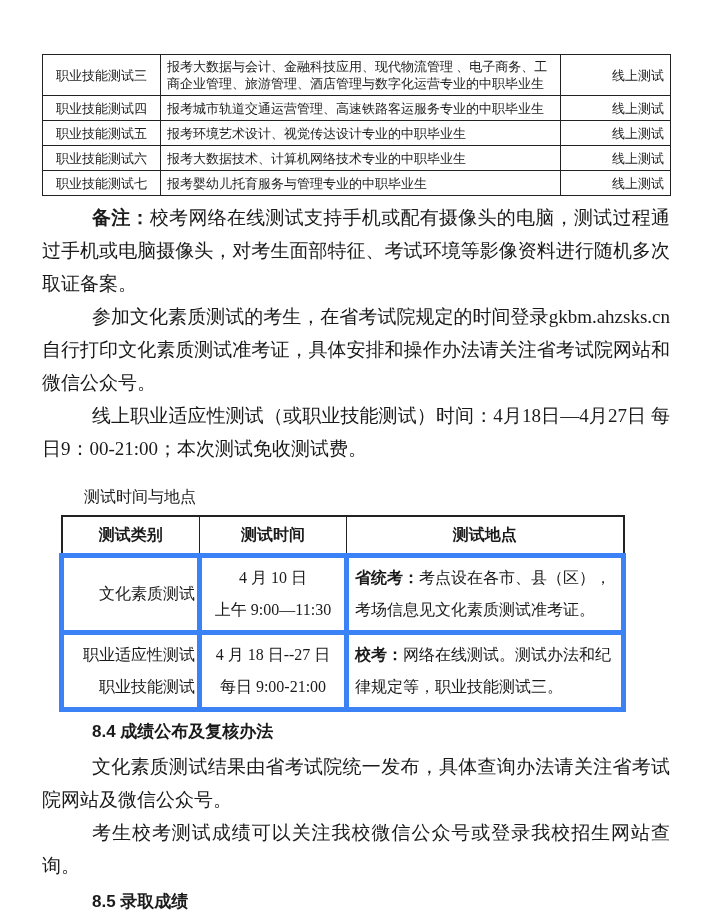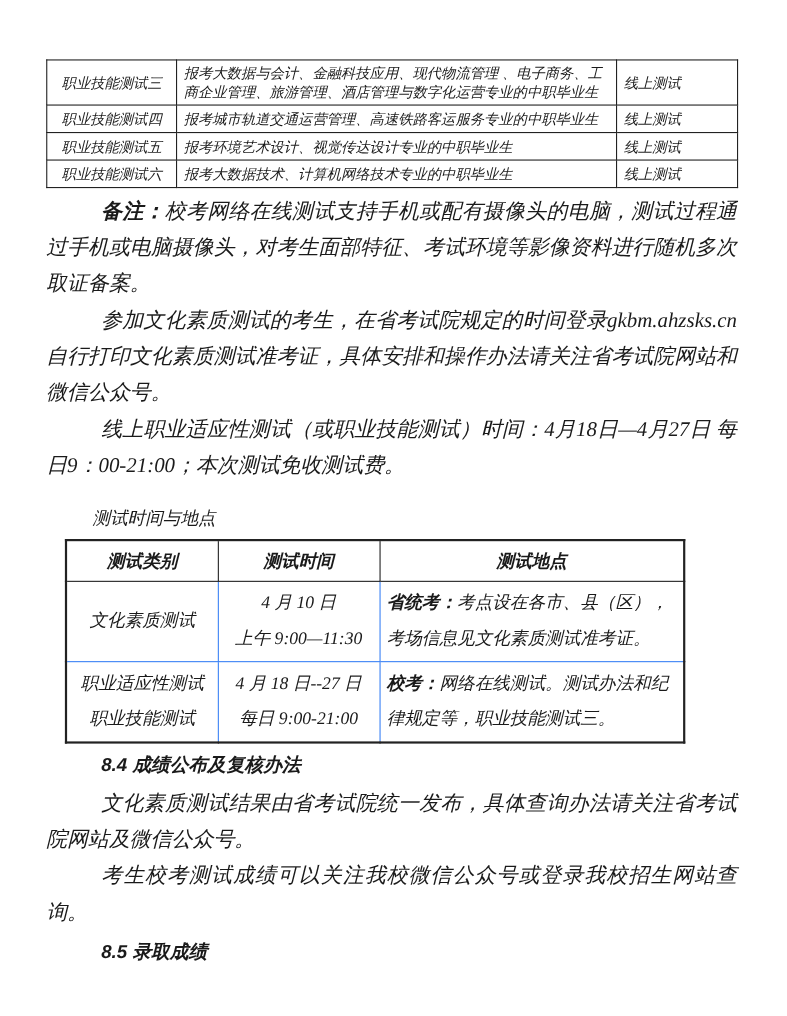--- a/index.html
+++ b/index.html
@@ -10,39 +10,38 @@
     background: #ffffff;
     color: #1a1a1a;
     font-family: "Liberation Serif", "DejaVu Serif", serif;
     overflow: hidden;
   }
   .content {
     position: absolute;
     left: 42px;
     top: 54px;
     width: 628px;
-    font-style: italic;
   }
 
   
   table { border-collapse: collapse; }
   .t1 {
     width: 628px;
     table-layout: fixed;
     font-size: 13px;
   }
   .t1 td {
     border: 1px solid #222;
     line-height: 17px;
     padding: 3px 6px;
     vertical-align: middle;
   }
   .t1 td.cat  { text-align: center; padding: 3px 2px; }
   .t1 td.desc { text-align: left; }
-  .t1 td.mode { text-align: left; }
+  .t1 td.mode { text-align: right; }
   .t1 tr { height: 25px; }
   .t1 tr.dbl { height: 40px; }
 
   
   .para {
     margin: 0;
     font-size: 19px;
     line-height: 33px;
     text-align: justify;
     text-indent: 50px;
@@ -78,26 +77,26 @@
   .t2 th {
     border: 1px solid #222;
     height: 36px;
     text-align: center;
     font-size: 16px;
     font-family: "Liberation Sans", "DejaVu Sans", sans-serif;
     font-weight: bold;
     padding: 0 4px;
   }
   .t2 td {
-    border: 1px solid #3b82f6;
+    border: 5px solid #3b82f6;
     line-height: 32px;
     padding: 4px 6px;
     vertical-align: middle;
   }
-  .t2 td.cat  { text-align: center; padding: 4px 2px; }
+  .t2 td.cat  { text-align: right; padding: 4px 2px; }
   .t2 td.time { text-align: center; white-space: nowrap; padding: 4px 2px; }
   .t2 td.loc  { text-align: left; }
 </style>
 </head>
 <body>
 
 <div class="page">
   <div class="content">
 
     <table class="t1">
@@ -118,20 +117,25 @@
           <td class="mode">线上测试</td>
         </tr>
         <tr>
           <td class="cat">职业技能测试五</td>
           <td class="desc">报考环境艺术设计、视觉传达设计专业的中职毕业生</td>
           <td class="mode">线上测试</td>
         </tr>
         <tr>
           <td class="cat">职业技能测试六</td>
           <td class="desc">报考大数据技术、计算机网络技术专业的中职毕业生</td>
+          <td class="mode">线上测试</td>
+        </tr>
+        <tr>
+          <td class="cat">职业技能测试七</td>
+          <td class="desc">报考婴幼儿托育服务与管理专业的中职毕业生</td>
           <td class="mode">线上测试</td>
         </tr>
       </tbody>
     </table>
 
     <p class="para remark"><b class="lead">备注：</b><span>校考网络在线测试支持手机或配有摄像头的电脑，测试过程通过手机或电脑摄像头，对考生面部特征、考试环境等影像资料进行随机多次取证备案。</span></p>
 
     <p class="para">参加文化素质测试的考生，在省考试院规定的时间登录gkbm.ahzsks.cn自行打印文化素质测试准考证，具体安排和操作办法请关注省考试院网站和微信公众号。</p>
     <p class="para">线上职业适应性测试（或职业技能测试）时间：4月18日—4月27日 每日9：00-21:00；本次测试免收测试费。</p>
     <p class="para caption">测试时间与地点</p>

